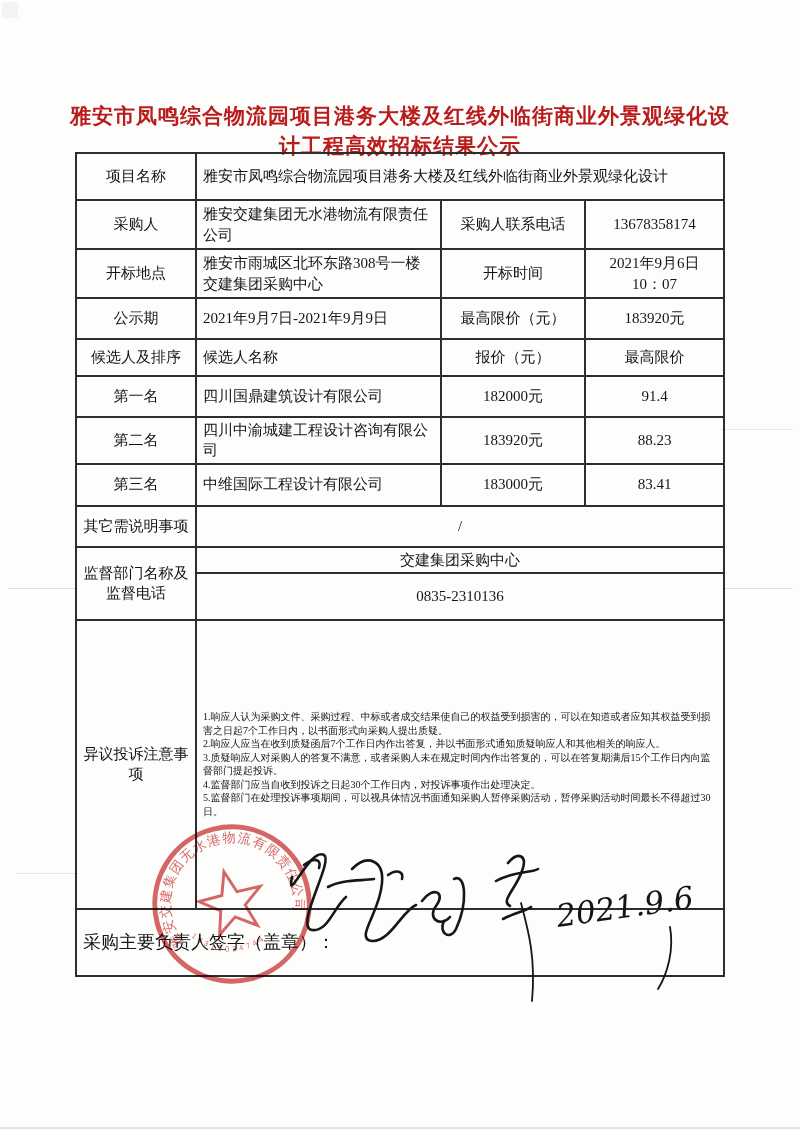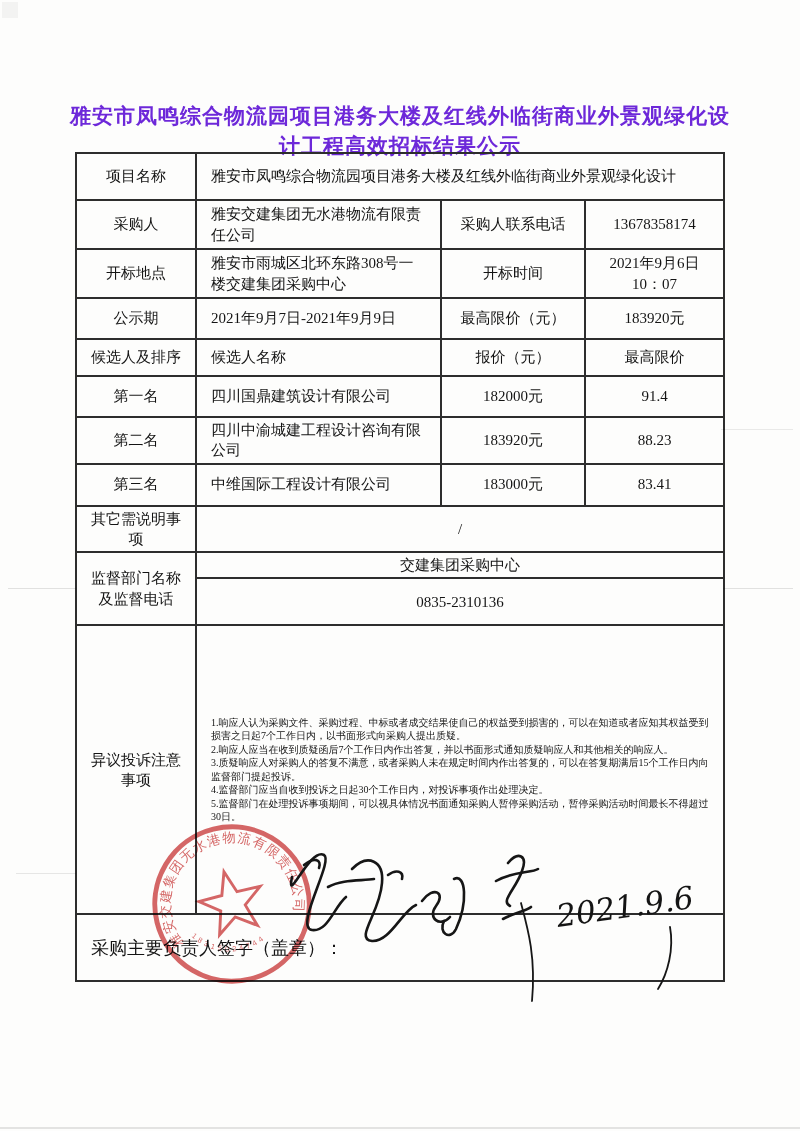--- a/index.html
+++ b/index.html
@@ -5,28 +5,28 @@
   html,body { margin:0; padding:0; background:#ffffff; }
   .page {
     position:relative; width:800px; height:1131px; overflow:hidden;
     background:#fdfdfc; color:#141414;
     font-family:"Liberation Serif","DejaVu Serif",serif;
   }
   .title {
     position:absolute; top:101px; left:70px; width:660px; margin:0;
     text-align:center; font-family:"Liberation Sans","DejaVu Sans",sans-serif;
     font-weight:bold; font-size:21px; line-height:1.42; letter-spacing:1px;
-    color:#6d28d9; white-space:pre-line;
+    color:#b91c1c; white-space:pre-line;
   }
   table.main {
     position:absolute; top:152px; left:75px; width:648px;
     border-collapse:collapse; table-layout:fixed; font-size:15px;
   }
   table.main td {
-    border:2px solid #2d2d2d; padding:2px 14px; vertical-align:middle;
+    border:2px solid #2d2d2d; padding:2px 6px; vertical-align:middle;
     word-break:break-all; line-height:1.35;
   }
   td.lab { text-align:center; padding:2px 4px; }
   td.lft { text-align:left; padding-left:9px;margin-left:28px; }
   td.ctr { text-align:center; }
   .preline { white-space:pre-line; }
   td.cand-name-hdr { text-align:left; padding-left:46px; }
   td.obj {
     font-size:10px; line-height:1.62; text-align:left;
     padding:12px 8px 12px 11px; vertical-align:middle;

